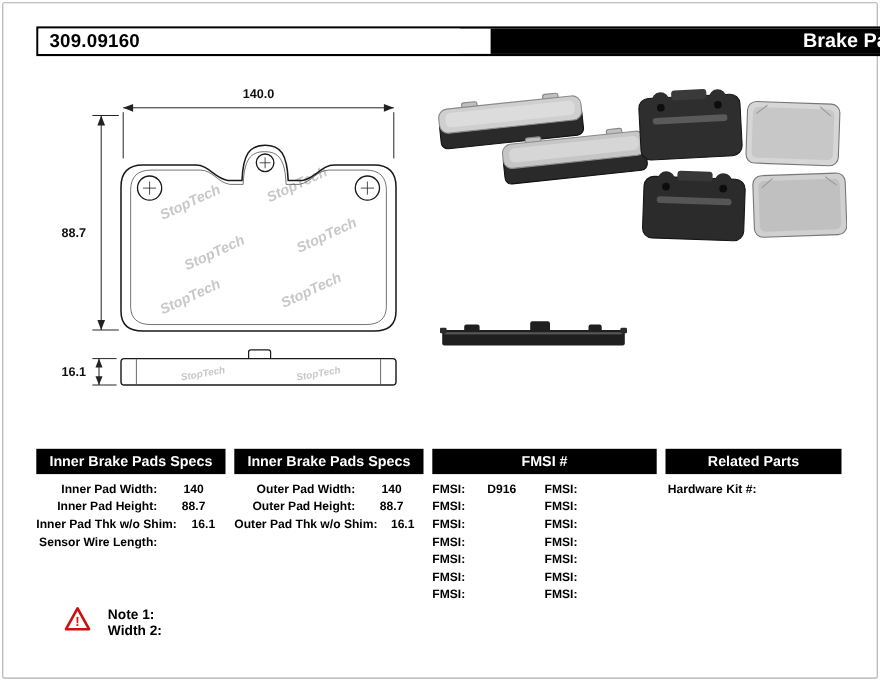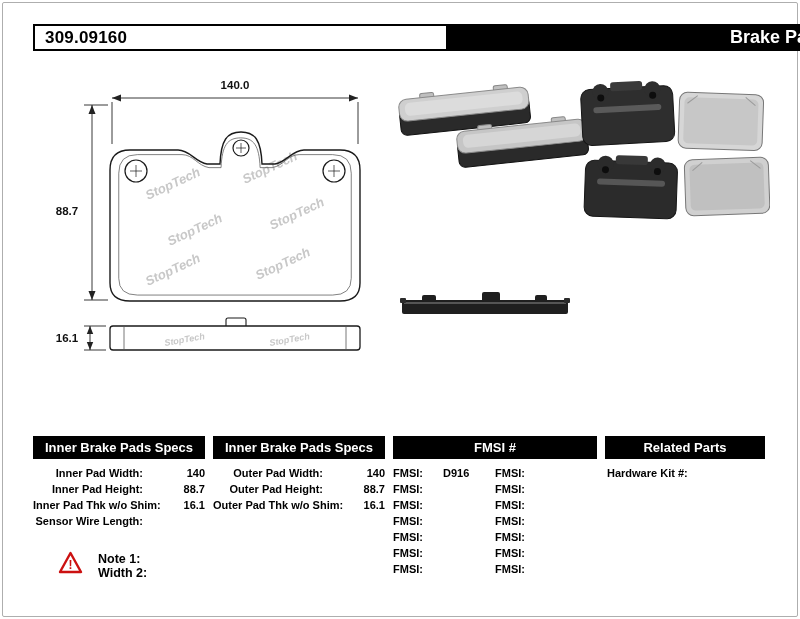--- a/index.html
+++ b/index.html
@@ -19,24 +19,24 @@
   .figure { position:absolute; top:58px; left:30px; }
   svg text { font-family:"Liberation Sans", sans-serif; }
 
   
   .spec-table { position:absolute; top:408px; left:33px; width:732px; display:flex; gap:8px; font-size:11px; font-weight:bold; }
   .col { display:flex; flex-direction:column; }
   .col-inner  { width:172px; }
   .col-outer  { width:172px; }
   .col-fmsi   { width:204px; }
   .col-related{ flex:1; }
-  .col-header { background:#000; color:#fff; text-align:center; font-size:13px; font-weight:bold; padding:4px 0; margin-bottom:6px;margin-top:28px; }
+  .col-header { background:#000; color:#fff; text-align:center; font-size:13px; font-weight:bold; padding:4px 0; margin-bottom:6px; }
   .spec-row { display:flex; height:16px; line-height:16px; }
   .spec-label { flex:1; text-align:right; white-space:nowrap; }
-  .spec-value { width:58px; text-align:right; padding-left:4px; }
+  .spec-value { width:58px; text-align:center; padding-left:4px; }
   .fmsi-row { display:flex; height:16px; line-height:16px; }
   .fmsi-half { width:50%; display:flex; }
   .fmsi-label { width:46px; text-align:left; }
   .fmsi-value { padding-left:4px; }
   .rel-row { height:16px; line-height:16px; padding-left:2px; }
   .rel-value { padding-left:4px; }
 
   
   .notes { position:absolute; top:551px; left:58px; display:flex; align-items:flex-start; gap:15px; }
   .note-lines { display:flex; flex-direction:column; gap:0; font-size:12.5px; font-weight:bold; padding-top:1px; }

